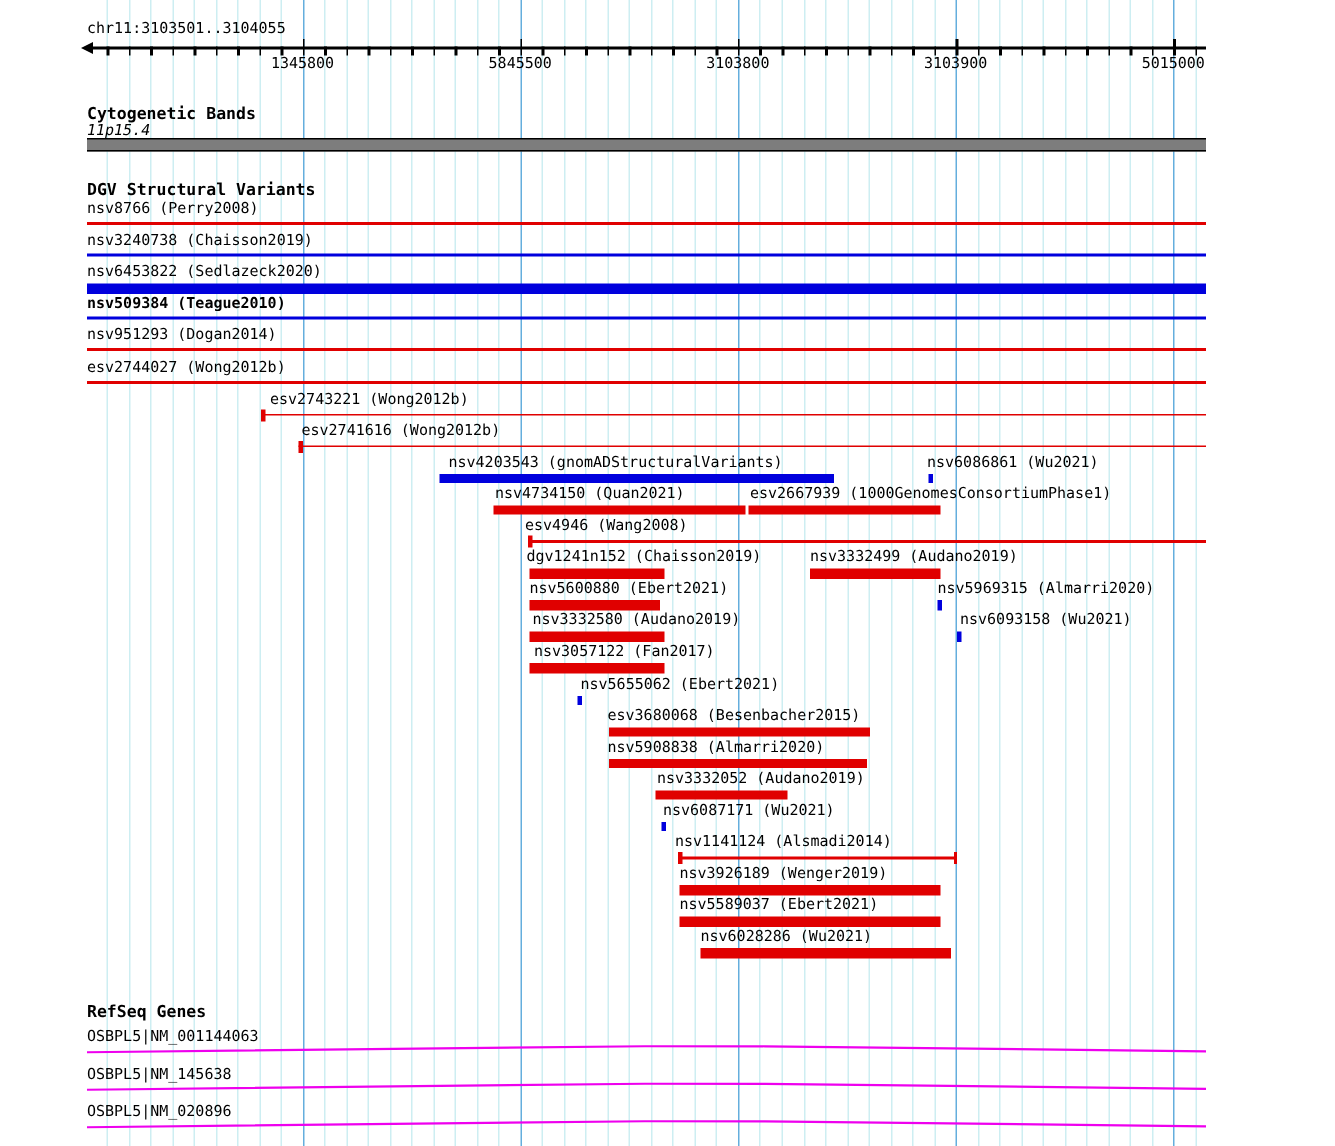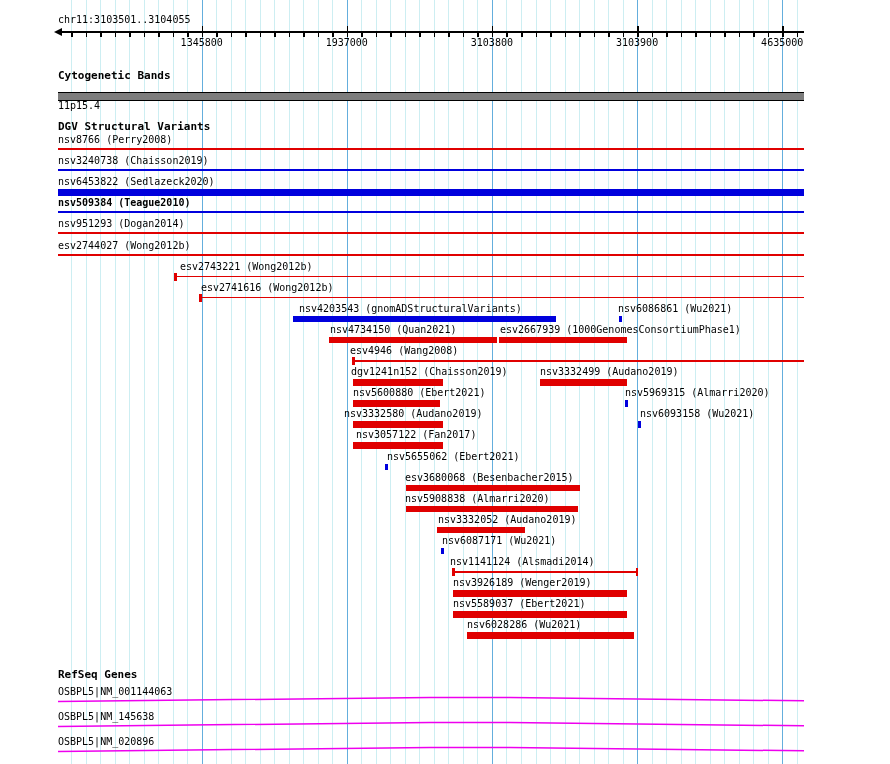--- a/index.html
+++ b/index.html
@@ -134,29 +134,29 @@
         <div class="tick" style="left: 738.6px; top: 31px; height: 5.5px;"></div>
         <div class="tick" style="left: 753.2px; top: 31px; height: 5.5px;"></div>
         <div class="tick" style="left: 767.7px; top: 31px; height: 5.5px;"></div>
         <div class="tick" style="left: 782.2px; top: 26px; height: 11px;"></div>
         <div class="tick" style="left: 796.7px; top: 31px; height: 5.5px;"></div>
         <div class="tick" style="left: 811.2px; top: 31px; height: 5.5px;"></div>
         <div class="tick" style="left: 825.7px; top: 31px; height: 5.5px;"></div>
         <div class="tick" style="left: 840.2px; top: 31px; height: 5.5px;"></div>
         <div class="tick" style="left: 854.7px; top: 31px; height: 5.5px;"></div>
         <div class="ticklabel" style="left: 201.7px; top: 37px;">1345800</div>
-        <div class="ticklabel" style="left: 346.8px; top: 37px;">1937000</div>
+        <div class="ticklabel" style="left: 346.8px; top: 37px;">5845500</div>
         <div class="ticklabel" style="left: 491.9px; top: 37px;">3103800</div>
         <div class="ticklabel" style="left: 637.1px; top: 37px;">3103900</div>
-        <div class="ticklabel" style="left: 782.2px; top: 37px;">4635000</div>
+        <div class="ticklabel" style="left: 782.2px; top: 37px;">5015000</div>
       </div>
   </div>
 
   <div class="hdr" style="left:58px;top:70px;">Cytogenetic Bands</div>
-  <div class="lbl" style="left:58px;top:100px;">11p15.4</div>
+  <div class="lbl" style="left:58px;top:82px;font-style:italic;">11p15.4</div>
   <div id="cyto-band" style="left: 58px; width: 804px; top: 92px; height: 9px; background: rgb(125, 125, 125);"></div>
 
   <div class="hdr" style="left:58px;top:121px;">DGV Structural Variants</div>
   <div id="features-layer">
       <div class="lbl" style="left: 58px; top: 134px;">nsv8766 (Perry2008)</div>
       <div class="bar" style="left: 58px; width: 804px; top: 148px; height: 2px; background: rgb(224, 0, 0);"></div>
       <div class="lbl" style="left: 58px; top: 155.1px;">nsv3240738 (Chaisson2019)</div>
       <div class="bar" style="left: 58px; width: 804px; top: 169.1px; height: 2px; background: rgb(0, 0, 221);"></div>
       <div class="lbl" style="left: 58px; top: 176.2px;">nsv6453822 (Sedlazeck2020)</div>
       <div class="bar" style="left: 58px; width: 804px; top: 189.2px; height: 6.5px; background: rgb(0, 0, 221);"></div>
@@ -185,21 +185,21 @@
       <div class="bar" style="left: 352px; width: 2.5px; top: 357px; height: 8px; background: rgb(224, 0, 0);"></div>
       <div class="bar" style="left: 830.5px; width: 2.5px; top: 357px; height: 8px; background: rgb(224, 0, 0);"></div>
       <div class="lbl" style="left: 351px; top: 366.1px;">dgv1241n152 (Chaisson2019)</div>
       <div class="bar" style="left: 353px; width: 90px; top: 379.1px; height: 6.5px; background: rgb(224, 0, 0);"></div>
       <div class="lbl" style="left: 540px; top: 366.1px;">nsv3332499 (Audano2019)</div>
       <div class="bar" style="left: 540px; width: 87px; top: 379.1px; height: 6.5px; background: rgb(224, 0, 0);"></div>
       <div class="lbl" style="left: 353px; top: 387.2px;">nsv5600880 (Ebert2021)</div>
       <div class="bar" style="left: 353px; width: 87px; top: 400.2px; height: 6.5px; background: rgb(224, 0, 0);"></div>
       <div class="lbl" style="left: 625px; top: 387.2px;">nsv5969315 (Almarri2020)</div>
       <div class="bar" style="left: 625px; width: 3px; top: 400.2px; height: 6.5px; background: rgb(0, 0, 221);"></div>
-      <div class="lbl" style="left: 344px; top: 408.3px;">nsv3332580 (Audano2019)</div>
+      <div class="lbl" style="left: 355px; top: 408.3px;">nsv3332580 (Audano2019)</div>
       <div class="bar" style="left: 353px; width: 90px; top: 421.3px; height: 6.5px; background: rgb(224, 0, 0);"></div>
       <div class="lbl" style="left: 640px; top: 408.3px;">nsv6093158 (Wu2021)</div>
       <div class="bar" style="left: 638px; width: 3px; top: 421.3px; height: 6.5px; background: rgb(0, 0, 221);"></div>
       <div class="lbl" style="left: 356px; top: 429.4px;">nsv3057122 (Fan2017)</div>
       <div class="bar" style="left: 353px; width: 90px; top: 442.4px; height: 6.5px; background: rgb(224, 0, 0);"></div>
       <div class="lbl" style="left: 387px; top: 450.5px;">nsv5655062 (Ebert2021)</div>
       <div class="bar" style="left: 385px; width: 3px; top: 463.5px; height: 6.5px; background: rgb(0, 0, 221);"></div>
       <div class="lbl" style="left: 405px; top: 471.6px;">esv3680068 (Besenbacher2015)</div>
       <div class="bar" style="left: 406px; width: 174px; top: 484.6px; height: 6.5px; background: rgb(224, 0, 0);"></div>
       <div class="lbl" style="left: 405px; top: 492.7px;">nsv5908838 (Almarri2020)</div>

